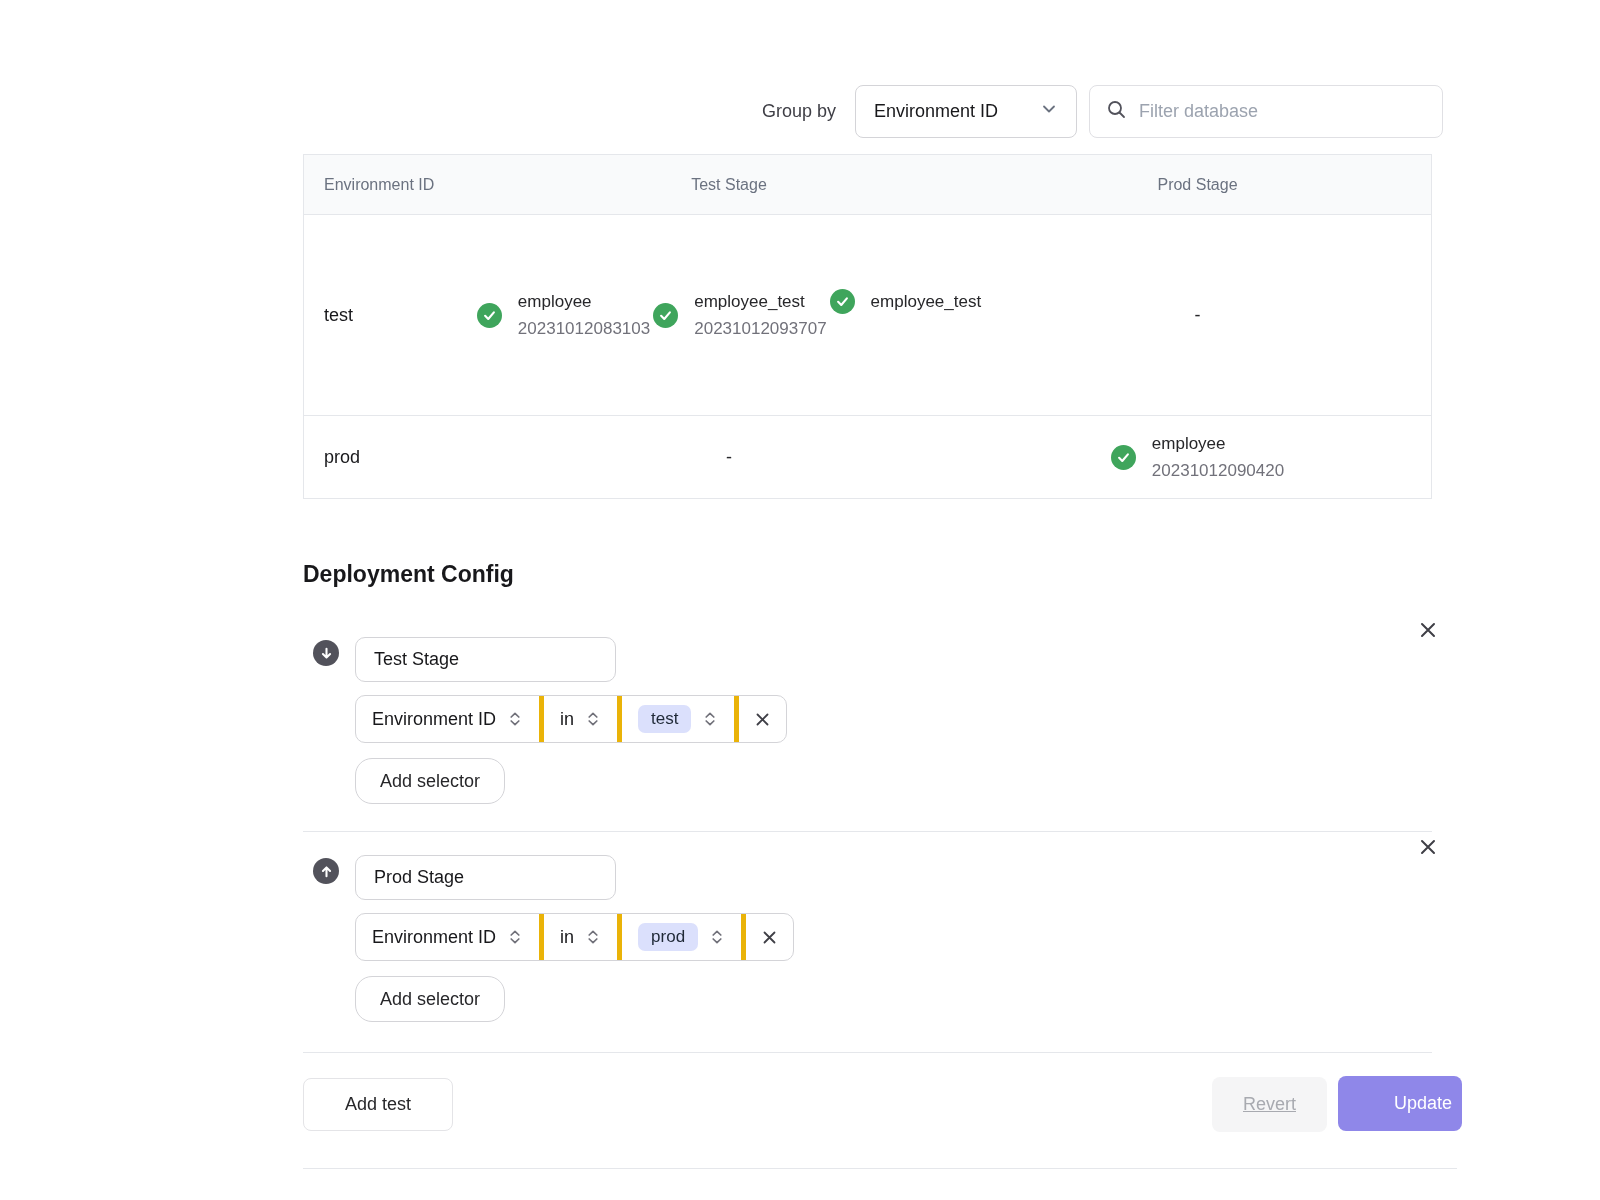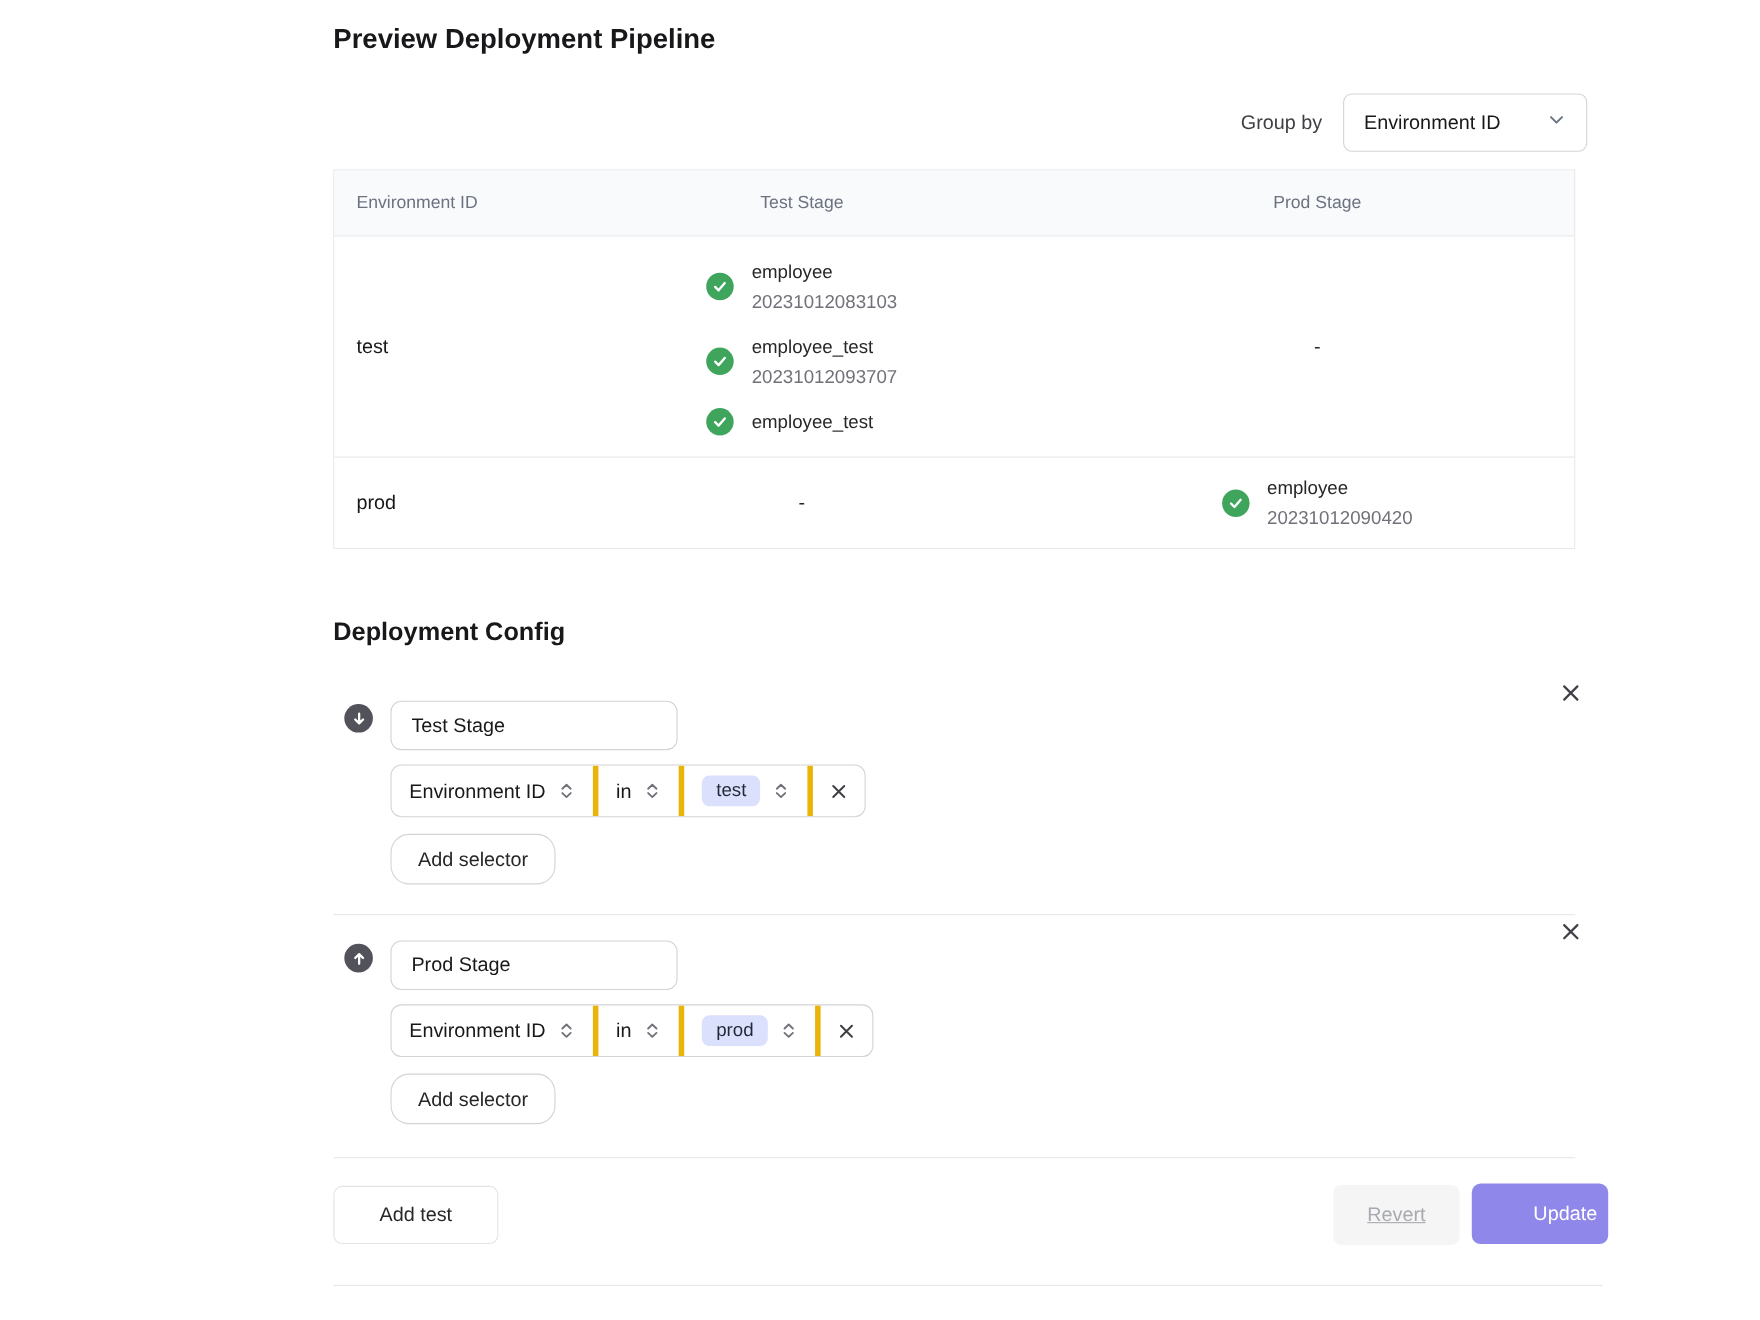--- a/index.html
+++ b/index.html
@@ -28,21 +28,21 @@
     border:1px solid #e5e7eb; }
   .t-row { display:grid; grid-template-columns:190px 470px 467px; }
   .t-head { background:#f9fafb; height:59px; }
   .t-head .cell { font-size:16px; color:#6b7280; font-weight:500; }
   .cell { display:flex; align-items:center; justify-content:center; }
   .cell.first { justify-content:flex-start; padding-left:20px; }
   .t-body-row { border-top:1px solid #e5e7eb; background:#fff; }
   .row-test { height:201px; }
   .row-prod { height:83px; }
   .env-name { font-size:18px; color:#18181b; }
-  .db-stack { display:flex; flex-direction:column; gap:14px; align-items:flex-start;justify-content:flex-end; }
+  .db-stack { display:flex; flex-direction:row; gap:3px; align-items:flex-start;justify-content:flex-end; }
   .db-entry { display:flex; align-items:center; gap:16px; }
   .db-text .db-name { font-size:17px; color:#27272a; line-height:27px; }
   .db-text .db-version { font-size:17px; color:#71717a; line-height:27px; }
   .check-circle { width:25px; height:25px; border-radius:50%; background:#3fa55c;
     display:flex; align-items:center; justify-content:center; flex:0 0 25px; }
   .dash { font-size:18px; color:#27272a; }
 
   
   .config-title { position:absolute; left:0; top:561px; font-size:23px; font-weight:700; color:#18181b; }
 
@@ -77,32 +77,40 @@
     border:1px solid #e4e4e7; color:#27272a; }
   .btn-revert { left:909px; top:1077px; width:115px; height:55px; background:#f5f5f6; color:#a8aab0;text-decoration:underline; }
   .btn-update { left:1035px; top:1076px; width:124px; height:55px; background:#8f87e9; color:#ffffff;padding-left:46px; }
 </style>
 </head>
 <body>
 
 <div class="canvas">
   <div class="content">
 
-    <div class="page-title">Preview Deployment Pipeline</div>
 
     <div class="toolbar">
       <span class="groupby-label">Group by</span>
       <div class="select-box">
         <span>Environment ID</span>
         <span>
           <svg width="18" height="18" viewBox="0 0 18 18" fill="none">
             <path d="M4 6.5 L9 11.5 L14 6.5" stroke="#6b7280" stroke-width="1.8" stroke-linecap="round" stroke-linejoin="round"></path>
           </svg>
         </span>
       </div>
+      <div class="filter-box">
+        <span>
+          <svg width="21" height="21" viewBox="0 0 21 21" fill="none">
+            <circle cx="9" cy="9" r="6" stroke="#52525b" stroke-width="1.8"></circle>
+            <path d="M13.5 13.5 L18 18" stroke="#52525b" stroke-width="1.8" stroke-linecap="round"></path>
+          </svg>
+        </span>
+        <input placeholder="Filter database" style="">
+      </div>
     </div>
 
     <div class="pipeline-table">
       <div class="t-row t-head">
         <div class="cell first">Environment ID</div>
         <div class="cell">Test Stage</div>
         <div class="cell">Prod Stage</div>
       </div>
 
       <div class="t-row t-body-row row-test">

